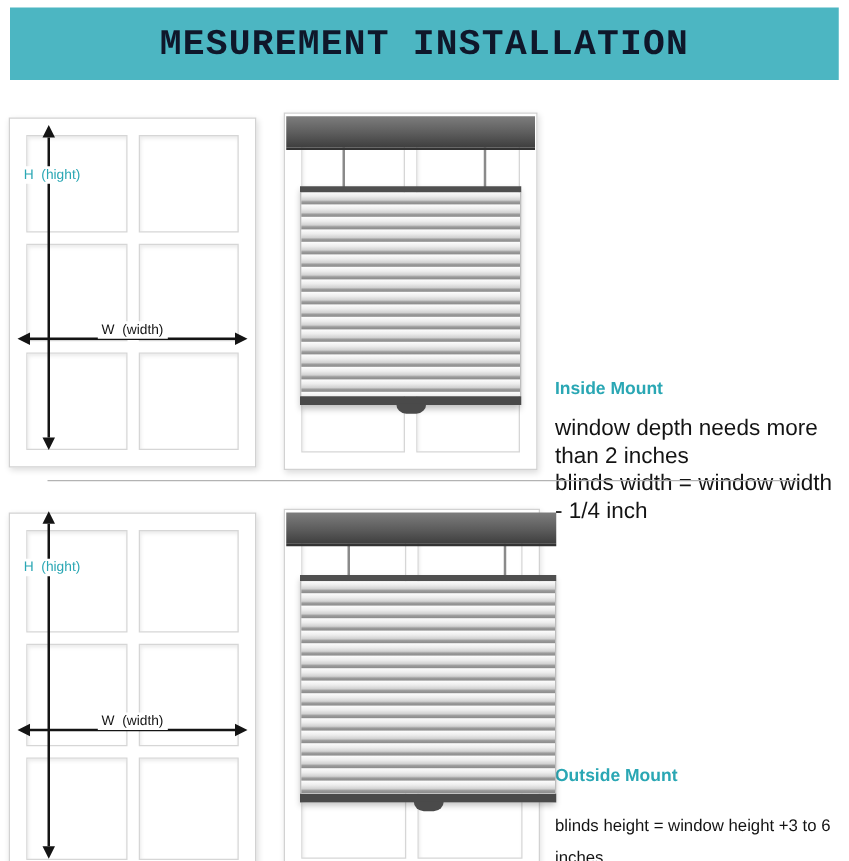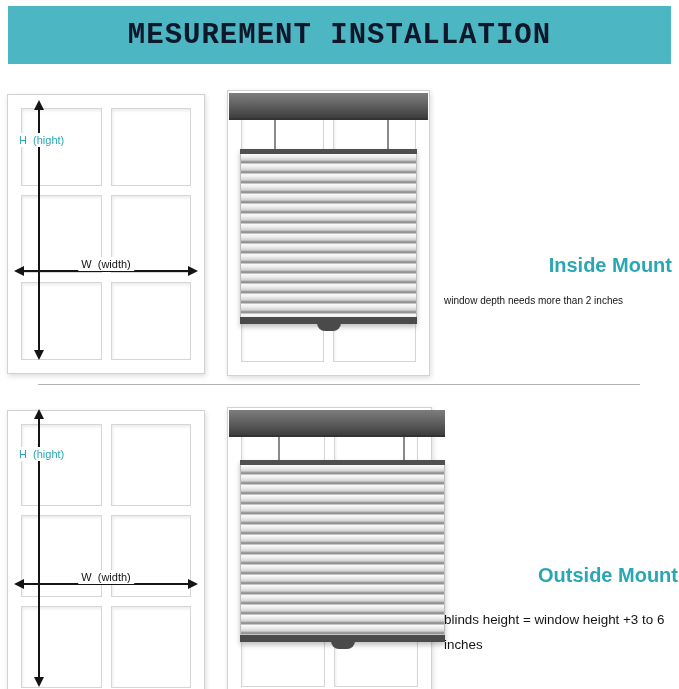--- a/index.html
+++ b/index.html
@@ -112,25 +112,26 @@
   .pull-tab{
     position:absolute;left:50%;transform:translateX(-50%);bottom:-7px;
     width:24px;height:8px;background:#4a4a4a;border-radius:0 0 10px 10px;
   }
 
   
   .textblock{position:absolute;color:var(--ink);}
   #inside-text{left:444px;top:254px;width:228px;}
   #outside-text{left:444px;top:564px;width:234px;}
   .tb-heading{
-    text-align:right;font-size:20px;font-weight:700;color:var(--accent);
+    text-align:left;font-size:14px;font-weight:700;color:var(--accent);
     margin-bottom:13px;
+    margin-top:48px;
   }
   #outside-text .tb-heading{margin-bottom:20px;}
-  .tb-line{font-size:10px;line-height:22px;}
+  .tb-line{font-size:18px;line-height:22px;}
   #outside-text .tb-line{line-height:25px;font-size:13.4px;}
 
   
   #separator{
     position:absolute;left:38px;top:384px;width:602px;height:1px;background:#b3b3b3;
   }
 </style>
 </head>
 <body>
 
@@ -180,20 +181,21 @@
       <div class="pleats"></div>
       <div class="bottomrail">
         <div class="pull-tab"></div>
       </div>
     </div>
   </div>
 
   <div class="textblock" id="inside-text">
     <div class="tb-heading">Inside Mount</div>
     <div class="tb-line">window depth needs more than 2 inches</div>
+    <div class="tb-line">blinds width = window width - 1/4 inch</div>
   </div>
 
   <div id="separator"></div>
 
   <div class="win" id="win-measure-2">
     <div class="panes">
       <div class="pane"></div>
       <div class="pane"></div>
       <div class="pane"></div>
       <div class="pane"></div>

